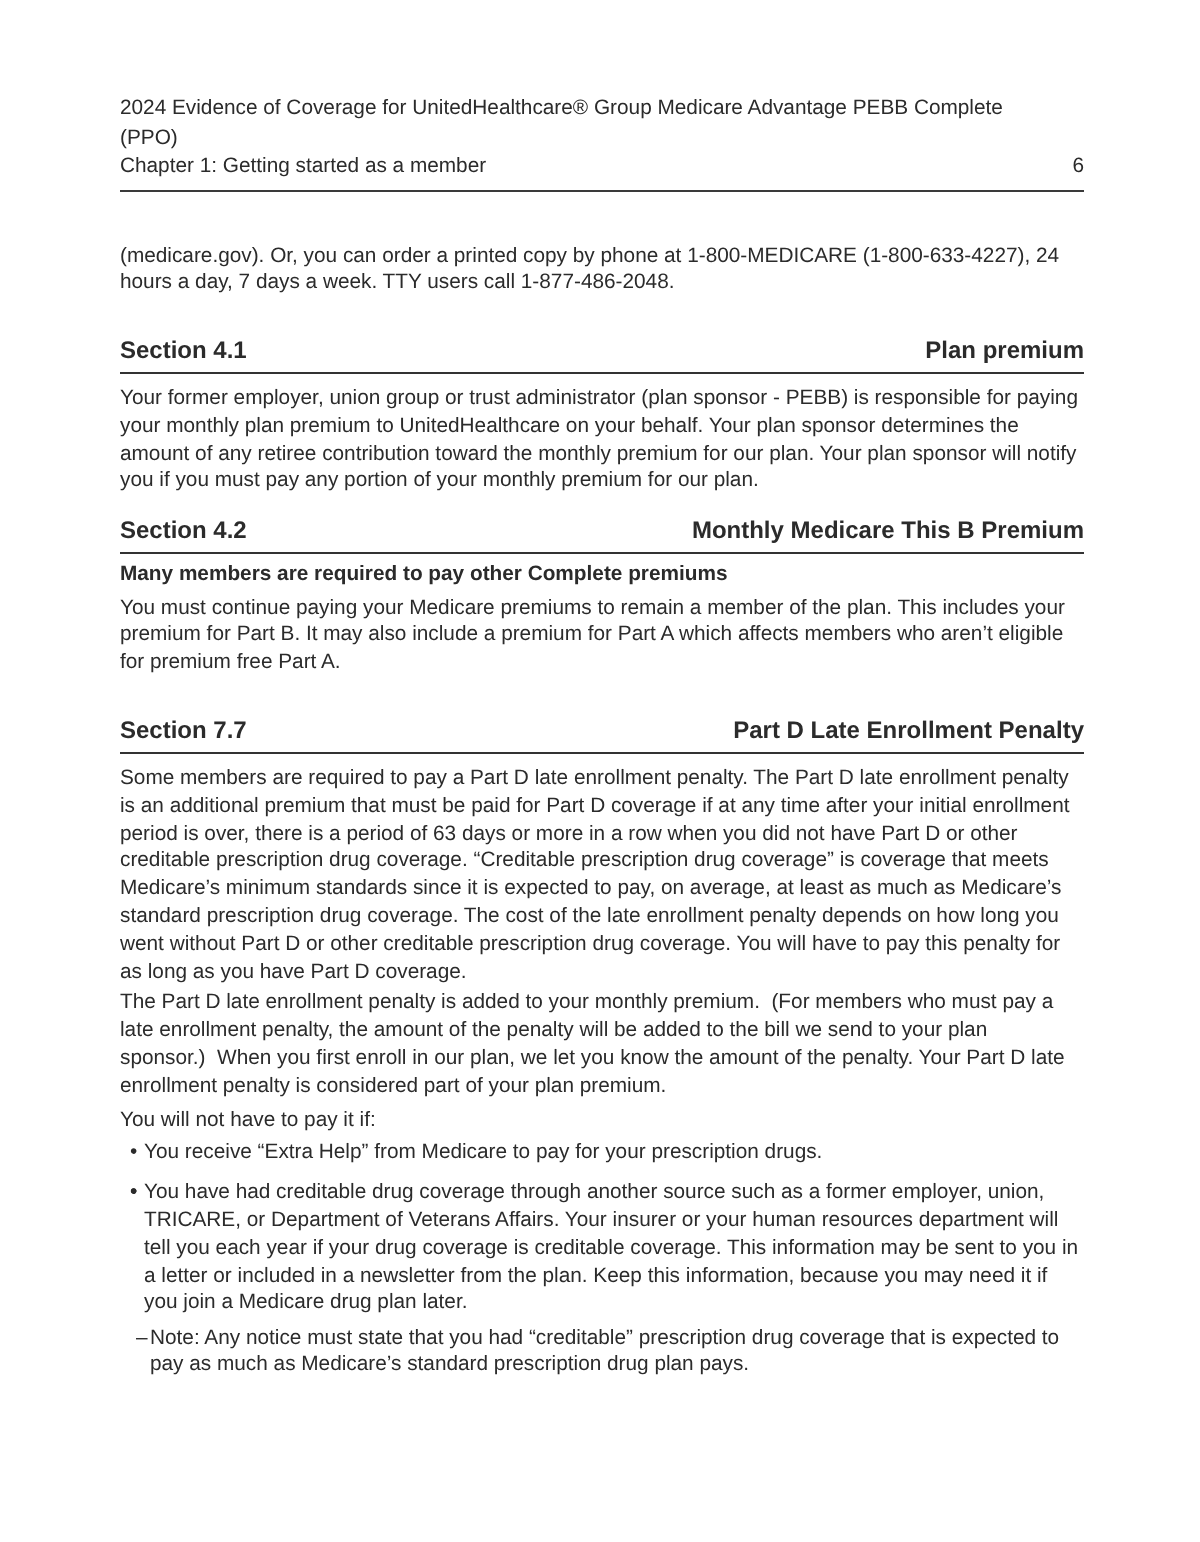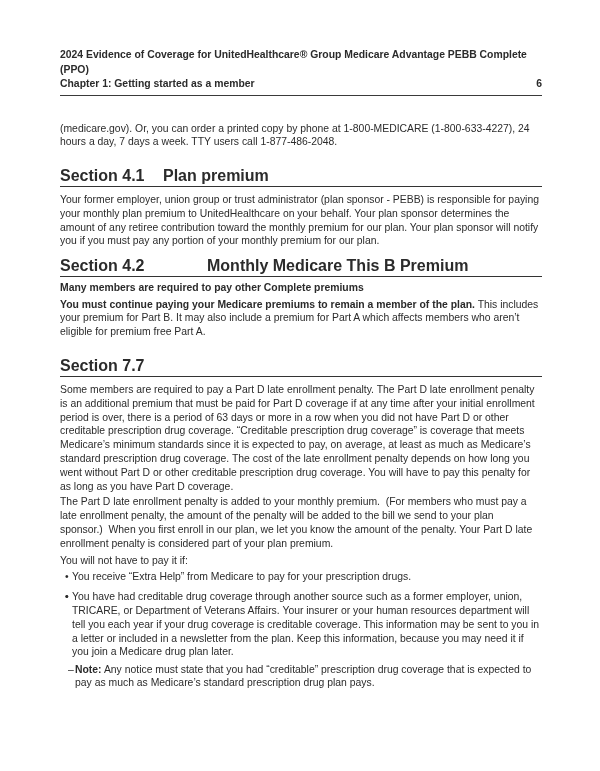--- a/index.html
+++ b/index.html
@@ -18,60 +18,60 @@
     font-size: 10.4px;
     line-height: 13.8px;
     color: #2b2b2b;
     overflow: hidden;
   }
 
   
   .doc-header {
     border-bottom: 1.2px solid #3a3a3a;
     padding-bottom: 3px;
-    font-weight: bold;
   }
   .doc-header .h-line {
     line-height: 14.5px;
   }
   .chapter-row {
     display: flex;
     justify-content: space-between;
     align-items: flex-start;
     line-height: 14.5px;
   }
 
   
   .section-heading {
     display: flex;
     font-weight: 700;
-    font-size: 16px;
+    font-size: 12px;
     line-height: 15px;
     border-bottom: 1.5px solid #333333;
     padding-bottom: 3px;
+    justify-content: space-between;
   }
   .section-heading .sec-num {
     display: inline-block;
     width: 103px;
     flex: 0 0 103px;
   }
   .h-41 { margin-top: 19px; }
   .h-42 { margin-top: 10px; gap: 44px; }
   .h-43 { margin-top: 19px; }
 
   
   p { margin: 0; }
   .intro-p   { margin-top: 26px; }
   .p-41      { margin-top: 6px; }
   .subhead   { margin-top: 4px; font-weight: 700; }
   .p-42      { margin-top: 2.5px; }
   .p-43a     { margin-top: 6px; }
   .p-43b     { margin-top: 2px; }
   .list-intro{ margin-top: 3px; }
-  strong { font-weight: 700; }
+  strong { font-weight: 400; }
 
   
   ul.bullets {
     list-style: none;
     margin: 0;
     padding: 0;
   }
   ul.bullets li {
     position: relative;
     padding-left: 12px;
@@ -121,20 +121,21 @@
 
   <div class="section-heading h-42">
     <span class="sec-num">Section 4.2</span>
     <span class="sec-title">Monthly Medicare This B Premium</span>
   </div>
   <p class="subhead">Many members are required to pay other Complete premiums</p>
   <p class="p-42"><strong>You must continue paying your Medicare premiums to remain a member of the plan.</strong> <span>This includes your premium for Part B. It may also include a premium for Part A which affects members who aren’t eligible for premium free Part A.</span></p>
 
   <div class="section-heading h-43">
     <span class="sec-num">Section 7.7</span>
+    <span class="sec-title">Part D Late Enrollment Penalty</span>
   </div>
   <p class="p-43a">Some members are required to pay a Part D late enrollment penalty. The Part D late enrollment penalty is an additional premium that must be paid for Part D coverage if at any time after your initial enrollment period is over, there is a period of 63 days or more in a row when you did not have Part D or other creditable prescription drug coverage. “Creditable prescription drug coverage” is coverage that meets Medicare’s minimum standards since it is expected to pay, on average, at least as much as Medicare’s standard prescription drug coverage. The cost of the late enrollment penalty depends on how long you went without Part D or other creditable prescription drug coverage. You will have to pay this penalty for as long as you have Part D coverage.</p>
   <p class="p-43b">The Part D late enrollment penalty is added to your monthly premium.&nbsp; (For members who must pay a late enrollment penalty, the amount of the penalty will be added to the bill we send to your plan sponsor.)&nbsp; When you first enroll in our plan, we let you know the amount of the penalty. Your Part D late enrollment penalty is considered part of your plan premium.</p>
   <p class="list-intro">You will not have to pay it if:</p>
 
   <ul class="bullets">
     <li>
       <span class="marker">•</span>
       <span>You receive “Extra Help” from Medicare to pay for your prescription drugs.</span>
     </li>

